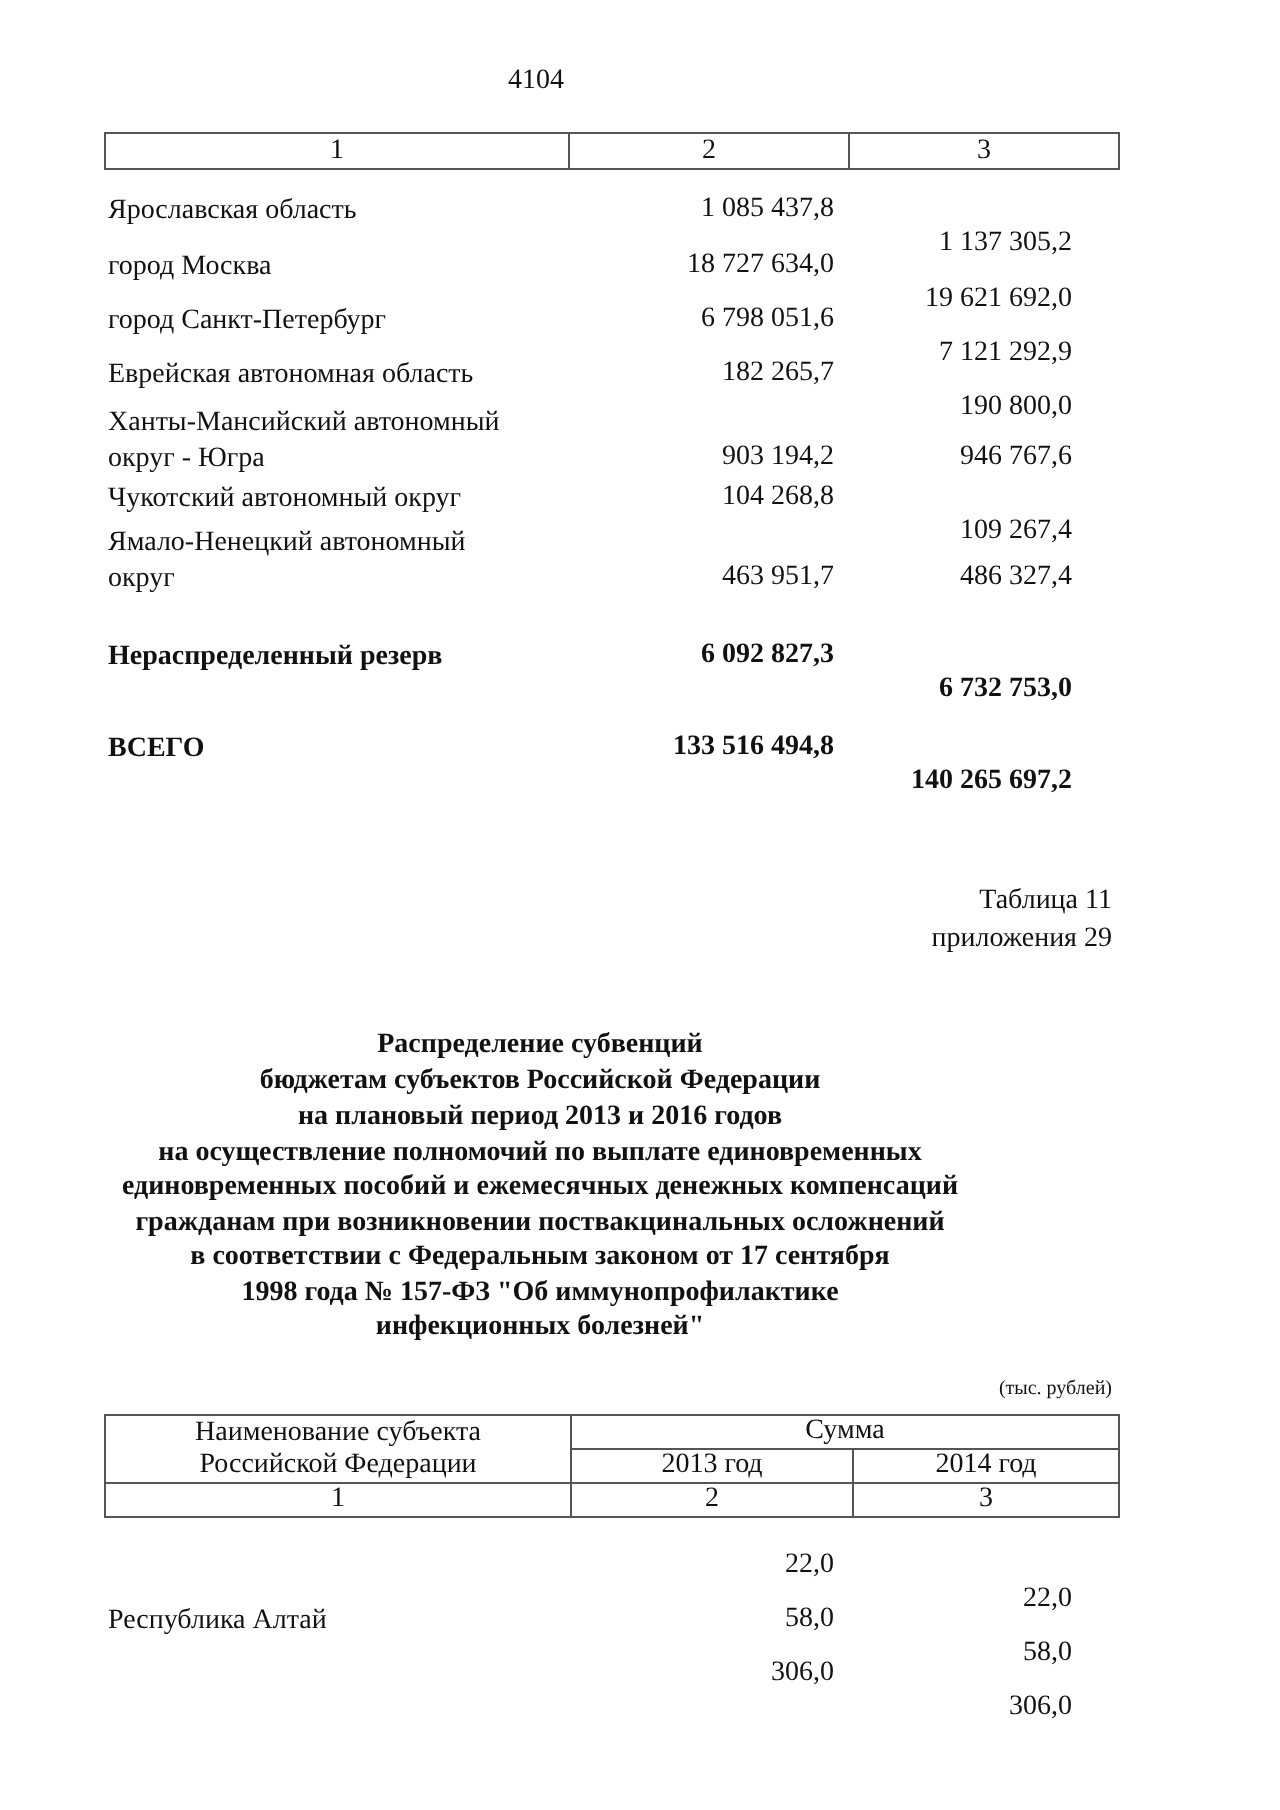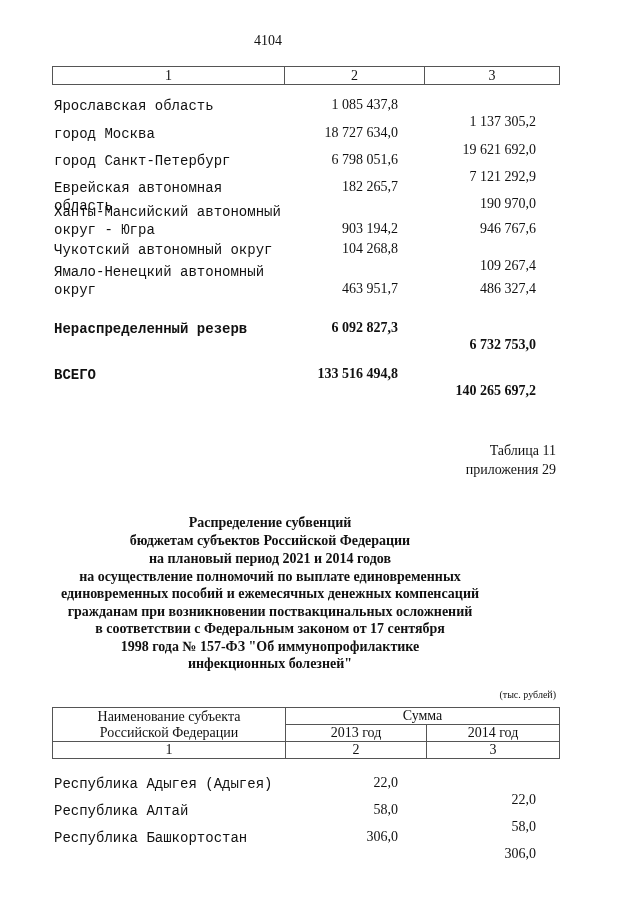--- a/index.html
+++ b/index.html
@@ -7,22 +7,22 @@
          font-family:"Liberation Serif", "DejaVu Serif", serif; color:#111; font-size:14px; }
   .abs { position:absolute; }
   .pnum { top:33px; left:0; width:536px; text-align:center; font-size:14px; }
   .hdr-table { position:absolute; left:52px; top:66px; width:508px; height:19px;
                border:1px solid #555; box-sizing:border-box; display:flex; }
   .hdr-table div { text-align:center; line-height:17px; font-size:14px; box-sizing:border-box; }
   .c1 { width:232px; border-right:1px solid #555; }
   .c2 { width:140px; border-right:1px solid #555; }
   .c3 { width:134px; }
   .row { position:absolute; left:52px; width:508px; height:18px; }
-  .row .name { position:absolute; left:2px; top:0; width:230px; line-height:18px;font-family:Liberation Mono, monospace; }
-  .row .v1 { position:absolute; right:162px; top:0; text-align:center; white-space:nowrap; }
+  .row .name { position:absolute; left:2px; top:0; width:230px; line-height:18px; }
+  .row .v1 { position:absolute; right:143px; top:0; text-align:center; white-space:nowrap; }
   .row .v2 { position:absolute; right:24px; top:17px; text-align:right; white-space:nowrap; }
   .bold { font-weight:bold; }
   .caption { right:84px; text-align:right; font-size:14px; line-height:18px; }
   .title { left:0; width:540px; text-align:center; font-weight:bold; font-size:14px; line-height:17.5px; }
   .units { right:84px; top:689px; font-size:10px; }
   .t2 { position:absolute; left:52px; top:707px; width:508px; border-collapse:collapse; font-size:14px; }
   .t2 td { border:1px solid #555; text-align:center; padding:0; line-height:16px; }
 </style>
 </head>
 <body>
@@ -46,21 +46,21 @@
   <span class="v2">19 621 692,0</span>
 </div>
 <div class="row" style="top:152px">
   <span class="name">город Санкт-Петербург</span>
   <span class="v1">6 798 051,6</span>
   <span class="v2">7 121 292,9</span>
 </div>
 <div class="row" style="top:179px">
   <span class="name">Еврейская автономная область</span>
   <span class="v1">182 265,7</span>
-  <span class="v2">190 970,0</span>
+  <span class="v2">190 800,0</span>
 </div>
 <div class="row" style="top:203px; height:36px">
   <span class="name" style="top:0">Ханты-Мансийский автономный</span>
   <span class="name" style="top:18px">округ - Югра</span>
   <span class="v1" style="top:18px">903 194,2</span>
   <span class="v2" style="top:18px">946 767,6</span>
 </div>
 <div class="row" style="top:241px">
   <span class="name">Чукотский автономный округ</span>
   <span class="v1">104 268,8</span>
@@ -82,21 +82,21 @@
   <span class="name">ВСЕГО</span>
   <span class="v1">133 516 494,8</span>
   <span class="v2">140 265 697,2</span>
 </div>
 
 <div class="abs caption" style="top:442px">Таблица 11</div>
 <div class="abs caption" style="top:461px">приложения 29</div>
 
 <div class="abs title" style="top:514px">Распределение субвенций</div>
 <div class="abs title" style="top:532px">бюджетам субъектов Российской Федерации</div>
-<div class="abs title" style="top:550px">на плановый период 2021 и 2014 годов</div>
+<div class="abs title" style="top:550px">на плановый период 2013 и 2016 годов</div>
 <div class="abs title" style="top:568px">на осуществление полномочий по выплате единовременных</div>
 <div class="abs title" style="top:585px">единовременных пособий и ежемесячных денежных компенсаций</div>
 <div class="abs title" style="top:603px">гражданам при возникновении поствакцинальных осложнений</div>
 <div class="abs title" style="top:620px">в соответствии с Федеральным законом от 17 сентября</div>
 <div class="abs title" style="top:638px">1998 года № 157-ФЗ "Об иммунопрофилактике</div>
 <div class="abs title" style="top:655px">инфекционных болезней"</div>
 
 <div class="abs units">(тыс. рублей)</div>
 
 <table class="t2">
@@ -114,26 +114,24 @@
   </tr>
   <tr>
     <td>1</td>
     <td>2</td>
     <td>3</td>
   </tr>
 </tbody>
   </table>
 
 <div class="row" style="top:775px">
-  <span class="name">Республика Адыгея (Адыгея)</span>
   <span class="v1">22,0</span>
   <span class="v2">22,0</span>
 </div>
 <div class="row" style="top:802px">
   <span class="name">Республика Алтай</span>
   <span class="v1">58,0</span>
   <span class="v2">58,0</span>
 </div>
 <div class="row" style="top:829px">
-  <span class="name">Республика Башкортостан</span>
   <span class="v1">306,0</span>
   <span class="v2">306,0</span>
 </div>
 
 </body></html>

